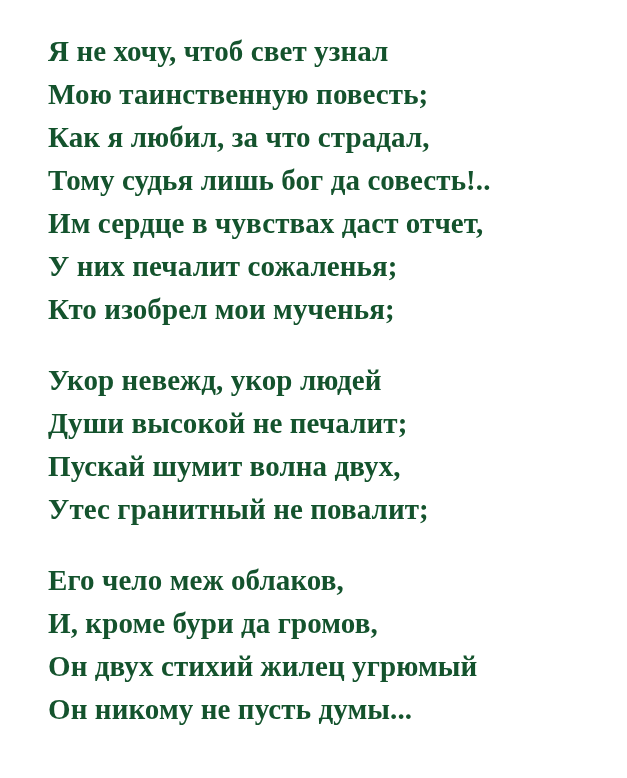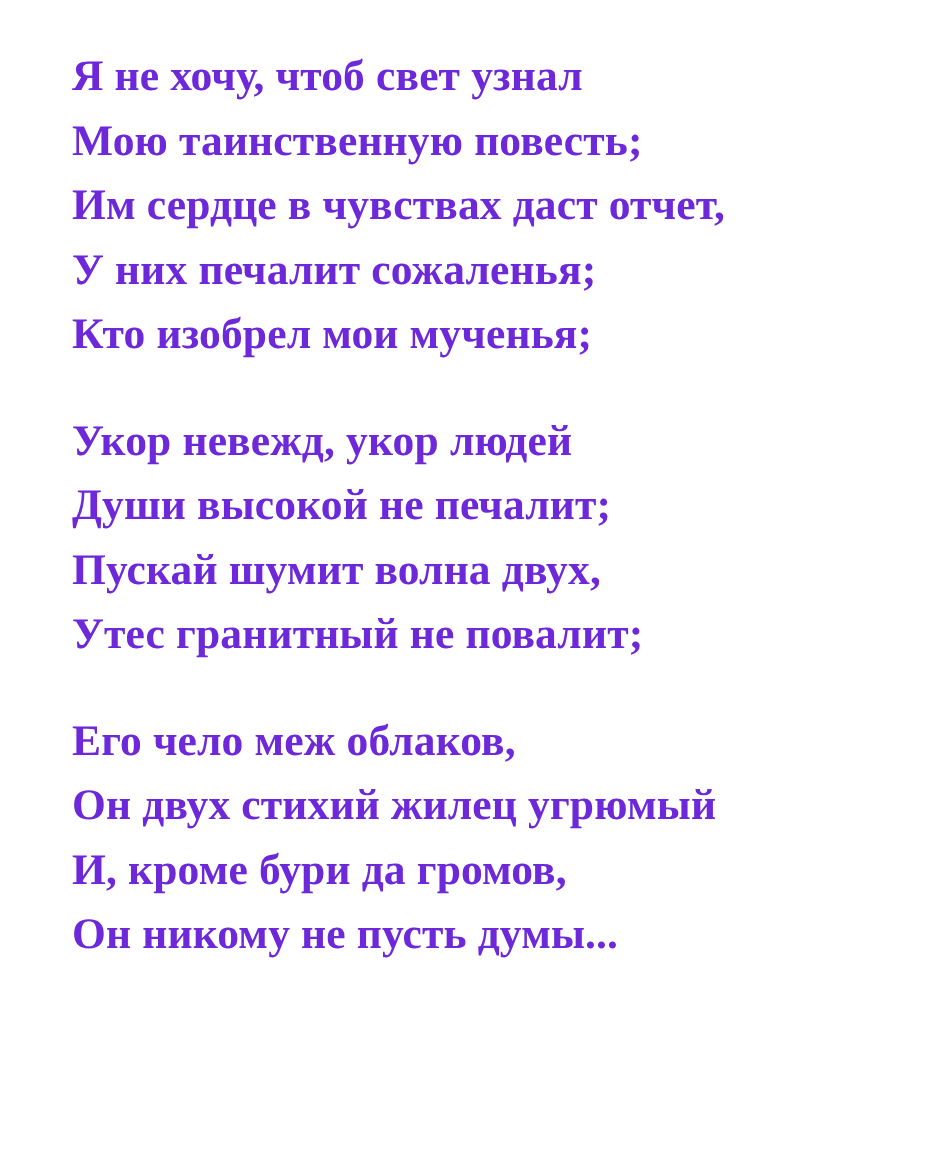--- a/index.html
+++ b/index.html
@@ -20,46 +20,48 @@
   .stanza {
     margin: 0 0 28px 0;
   }
   .stanza:last-child {
     margin-bottom: 4px;
   }
   .line {
     font-family: "Liberation Serif", serif;
     font-size: 29px;
     font-weight: 700;
-    color: #6d28d9;
+    color: #14532d;
     line-height: 43px;
     white-space: pre;
     letter-spacing: 0.1px;
   }
 </style>
 </head>
 <body>
 
 <div class="poem">
 
   <div class="stanza">
     <div class="line">Я не хочу, чтоб свет узнал</div>
     <div class="line">Мою таинственную повесть;</div>
+    <div class="line">Как я любил, за что страдал,</div>
+    <div class="line">Тому судья лишь бог да совесть!..</div>
     <div class="line">Им сердце в чувствах даст отчет,</div>
     <div class="line">У них печалит сожаленья;</div>
     <div class="line">Кто изобрел мои мученья;</div>
   </div>
 
   <div class="stanza">
     <div class="line">Укор невежд, укор людей</div>
     <div class="line">Души высокой не печалит;</div>
     <div class="line">Пускай шумит волна двух,</div>
     <div class="line">Утес гранитный не повалит;</div>
   </div>
 
   <div class="stanza">
     <div class="line">Его чело меж облаков,</div>
+    <div class="line">И, кроме бури да громов,</div>
     <div class="line">Он двух стихий жилец угрюмый</div>
-    <div class="line">И, кроме бури да громов,</div>
     <div class="line">Он никому не пусть думы...</div>
   </div>
 
 </div>
 
 </body></html>

